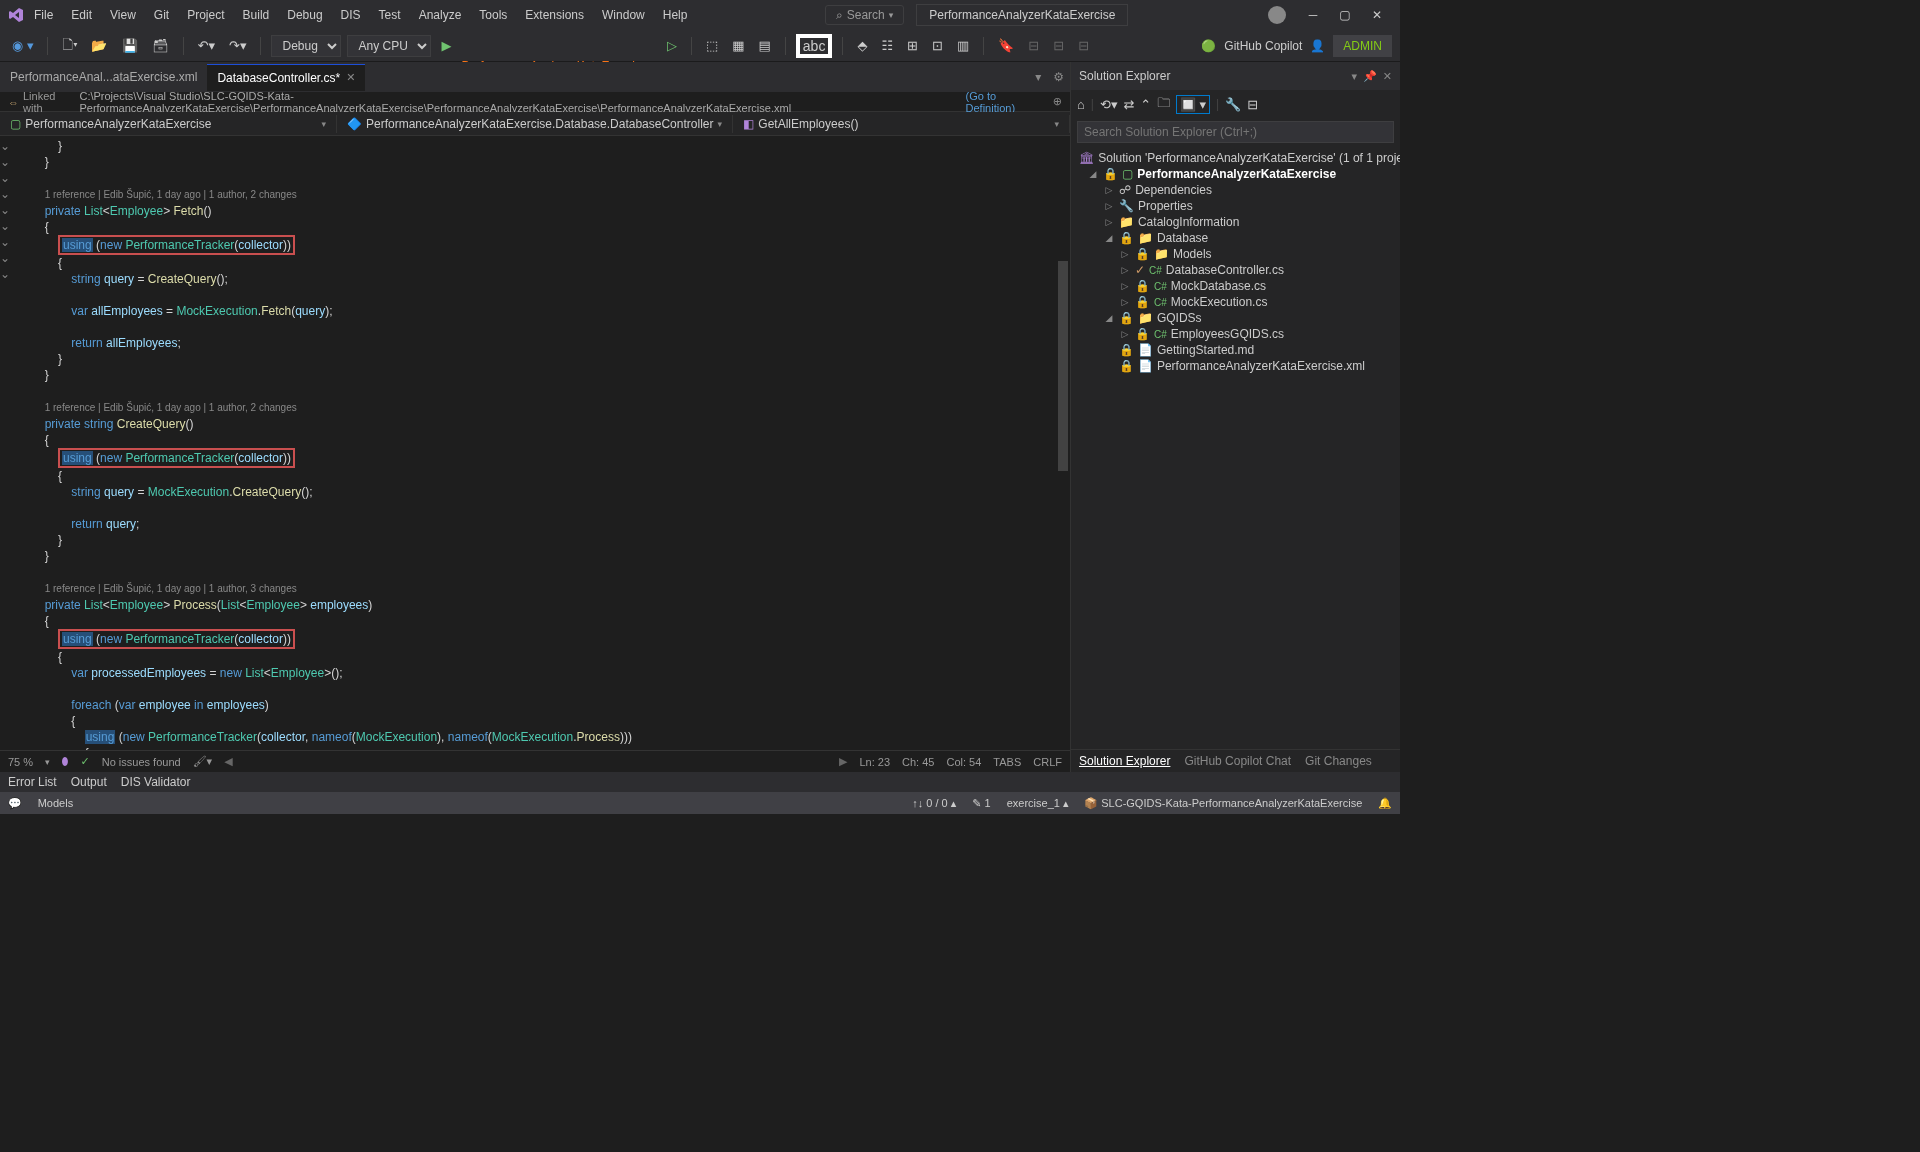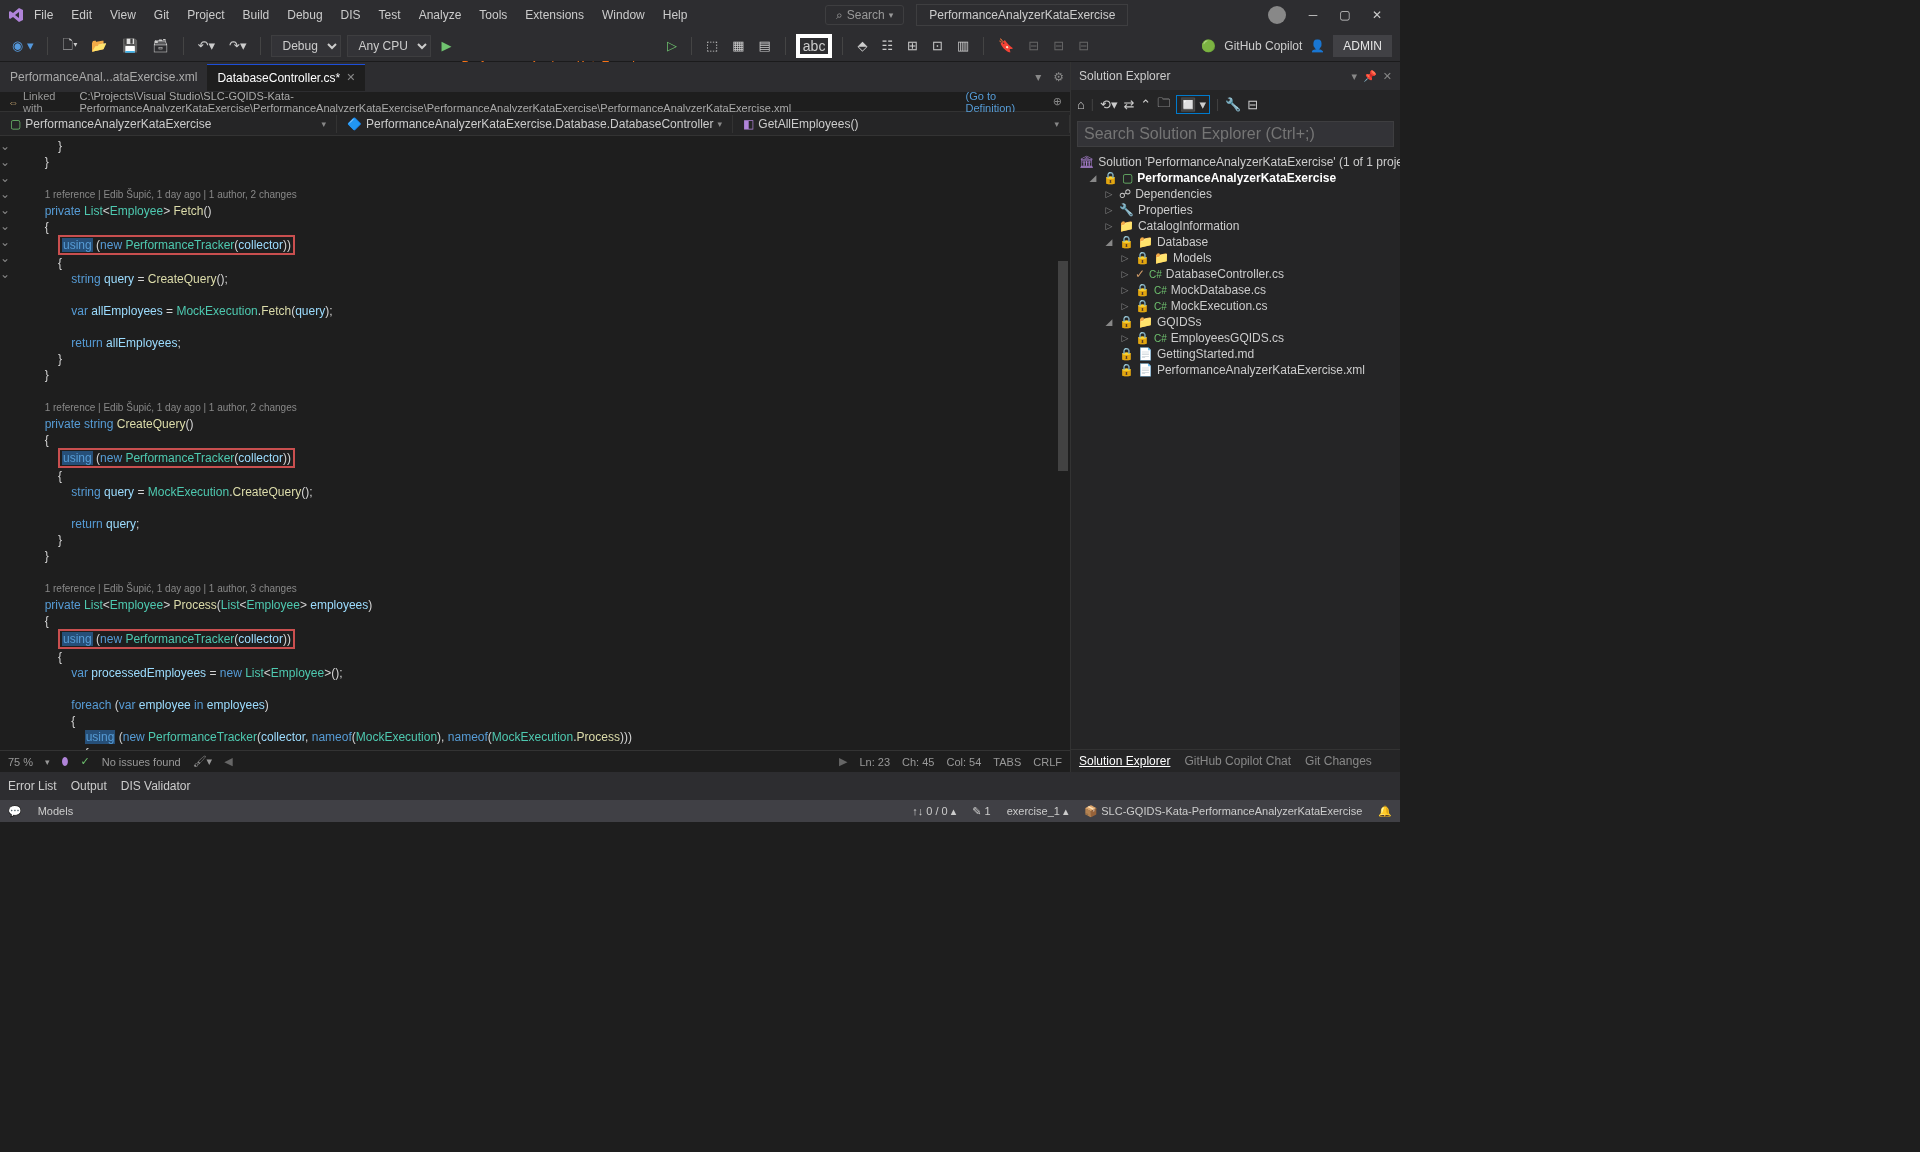--- a/index.html
+++ b/index.html
@@ -11,21 +11,21 @@
 .menubar .pname { border:1px solid #3e3e40; padding:3px 12px; color:#ccc; }
 .menubar .avatar { width:18px; height:18px; border-radius:50%; background:#888; margin:0 10px; }
 .menubar .winbtn { width:30px; text-align:center; color:#ccc; cursor:pointer; }
 .toolbar { height:32px; background:#2d2d30; display:flex; align-items:center; padding:0 8px; gap:6px; border-bottom:1px solid #1b1b1c; }
 .toolbar .tb { color:#ccc; padding:2px 4px; cursor:pointer; font-size:13px; }
 .toolbar .sep { width:1px; height:18px; background:#444; margin:0 4px; }
 .toolbar select.dd { background:#333337; color:#ccc; border:1px solid #3e3e40; padding:2px 6px; font-size:12px; }
 .toolbar .play { color:#6fc36f; }
 .toolbar .runlabel { color:#f97316;margin-top:40px; }
 .toolbar .right { margin-left:auto; display:flex; align-items:center; gap:8px; }
-.toolbar .admin { background:#414145; padding:4px 10px; color:#e5e5e5; }
+.toolbar .admin { background:#414145; padding:4px 10px; color:#84cc16; }
 .main { display:flex; height:calc(100% - 30px - 32px - 24px - 22px - 22px); }
 .editor-pane { flex:1; display:flex; flex-direction:column; min-width:0; }
 .tabs { height:30px; background:#2d2d30; display:flex; align-items:center; }
 .tab { padding:6px 10px; background:#2d2d30; color:#aaa; display:flex; align-items:center; gap:6px; cursor:pointer; }
 .tab.active { background:#1e1e1e; color:#fff; border-top:1px solid #1d4ed8; }
 .tab .close { color:#888; font-size:11px; }
 .linked { height:20px; background:#1e1e1e; color:#999; padding:2px 8px; display:flex; align-items:center; gap:4px; font-size:11px; border-bottom:1px solid #333; }
 .linked .goto { color:#569cd6; }
 .navbar { height:24px; background:#252526; display:flex; align-items:center; border-bottom:1px solid #333; font-size:12px; }
 .navbar .nb { padding:2px 10px; color:#ccc; border-right:1px solid #333; flex-shrink:0; display:flex; align-items:center; gap:4px; }
@@ -42,36 +42,36 @@
 .code .rbox { border:2px solid #c94f4f; padding:0 2px; display:inline-block; }
 .scrollbar { width:14px; background:#1e1e1e; position:relative; }
 .scrollbar .thumb { position:absolute; top:125px; left:2px; width:10px; height:210px; background:#424242; }
 .solution { width:330px; background:#252526; border-left:1px solid #333; display:flex; flex-direction:column; }
 .solution .hdr { height:28px; padding:4px 8px; color:#ccc; background:#2d2d30; display:flex; align-items:center; justify-content:space-between; font-size:12px; }
 .solution .hdr .icons { display:flex; gap:6px; color:#888; font-size:11px; }
 .solution .tbar { height:28px; display:flex; align-items:center; gap:6px; padding:0 6px; color:#ccc; }
 .solution .tbar .ti { cursor:pointer; font-size:13px; }
 .solution .tbar .grp { border:1px solid #007acc; padding:1px 3px; display:flex; gap:3px; }
 .solution .search { padding:3px 6px; }
-.solution .search input { width:100%; background:#333337; border:1px solid #3e3e40; color:#999; padding:3px 6px; font-size:16px; }
+.solution .search input { width:100%; background:#333337; border:1px solid #3e3e40; color:#999; padding:3px 6px; font-size:12px; }
 .tree { flex:1; padding:4px 4px; overflow:auto; font-size:12px; }
 .tree .node { display:flex; align-items:center; gap:4px; padding:1px 0; color:#ccc; cursor:pointer; white-space:nowrap; }
 .tree .ind { display:inline-block; }
 .tree .chev { width:12px; text-align:center; color:#888; font-size:9px; }
 .tree .i-sln { color:#b084d9; }
 .tree .i-proj { color:#6fc36f; }
 .tree .i-fold { color:#dcb67a; }
 .tree .i-cs { color:#6fc36f; font-size:10px; }
 .tree .i-md { color:#519aba; }
 .tree .i-xml { color:#888; }
 .tree .bold { font-weight:bold; color:#fff; }
 .infobar { height:22px; background:#1e1e1e; border-top:1px solid #333; display:flex; align-items:center; padding:0 8px; gap:12px; color:#999; font-size:11px; }
 .infobar .spacer { flex:1; }
 .infobar .ok { color:#6fc36f; }
-.panelrow { height:28px; background:#2d2d30; display:flex; align-items:center; padding:0 8px; gap:14px; font-size:12px; }
+.panelrow { height:20px; background:#2d2d30; display:flex; align-items:center; padding:0 8px; gap:14px; font-size:12px; }
 .panelrow .pt { color:#ccc; cursor:pointer; }
 .solution-tabs { display:flex; gap:14px; padding:4px 8px; background:#252526; border-top:1px solid #333; font-size:12px; }
 .solution-tabs .st { color:#888; cursor:pointer; }
 .solution-tabs .st.active { color:#fff; text-decoration:underline; }
 .statusbar { height:22px; background:#404045; display:flex; align-items:center; padding:0 8px; gap:16px; font-size:11px; color:#ccc; }
 .statusbar .spacer { flex:1; }
 svg.vs-logo path { fill:#b084d9; }
 </style>
 </head>
 <body>

